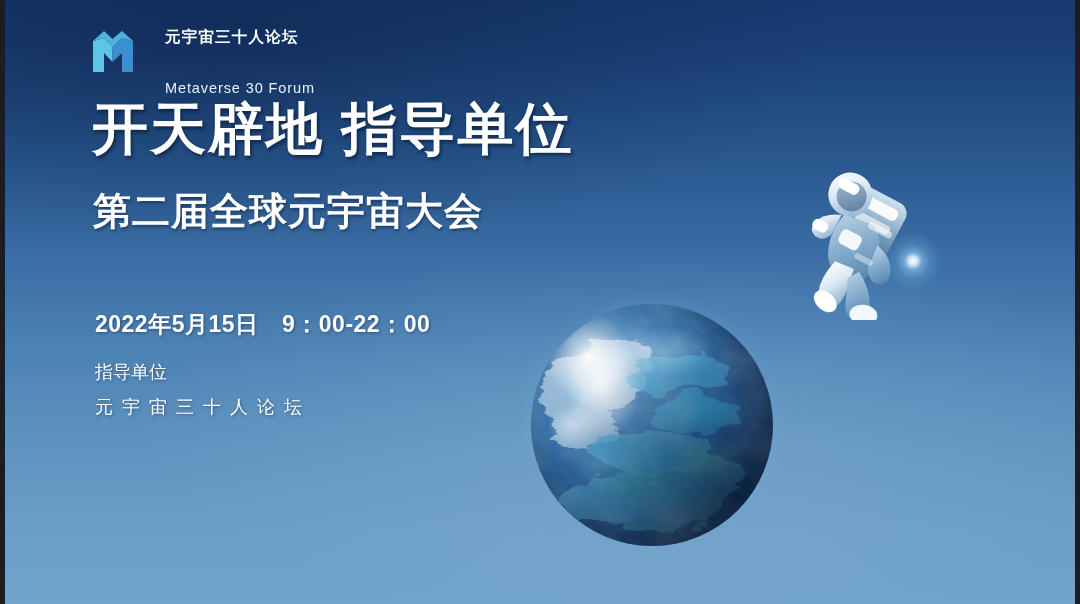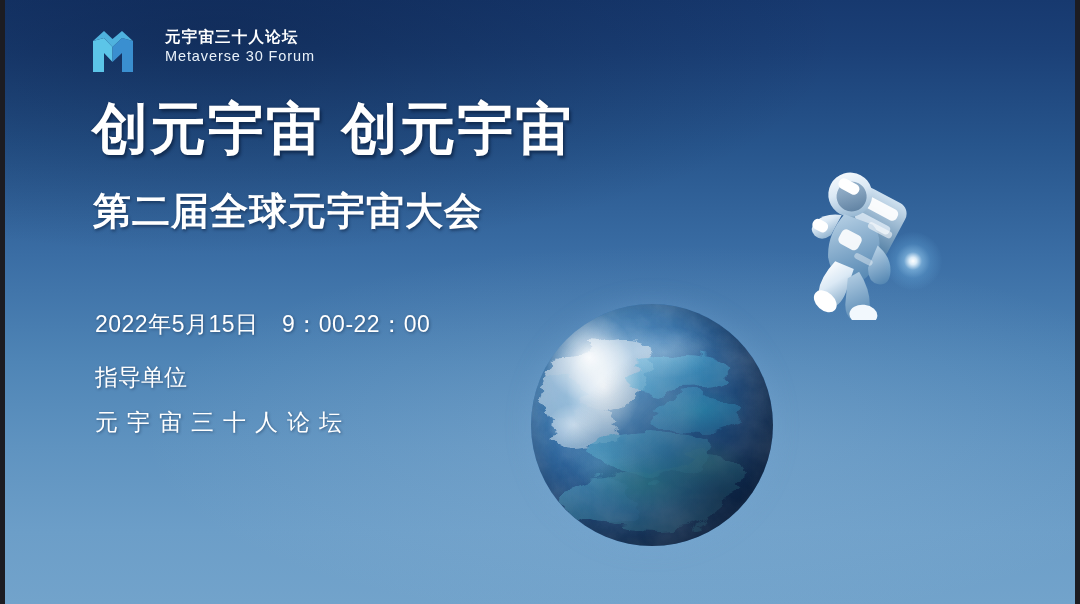--- a/index.html
+++ b/index.html
@@ -63,20 +63,21 @@
     letter-spacing: 1.2px;
     white-space: nowrap;
     margin-bottom: 4px;
   }
   #logo-en {
     font-size: 14.5px;
     font-weight: normal;
     color: #eaf2fa;
     letter-spacing: 0.9px;
     white-space: nowrap;
+    margin-top: 32px;
   }
 
   
   #headline {
     position: absolute;
     left: 92px;
     top: 92px;
     font-size: 56px;
     font-weight: bold;
     color: #ffffff;
@@ -98,35 +99,35 @@
     letter-spacing: 1px;
     white-space: nowrap;
     line-height: 1.32;
     text-shadow: 1px 2px 3px rgba(8,26,55,0.5);
   }
   #datetime {
     position: absolute;
     left: 95px;
     top: 309px;
     font-size: 23px;
-    font-weight: normal;
+    font-weight: bold;
     color: #ffffff;
     letter-spacing: 0.5px;
     white-space: nowrap;
     text-shadow: 1px 1px 3px rgba(8,26,55,0.45);
     z-index: 20;
   }
   #organizers {
     position: absolute;
     left: 95px;
     top: 355px;
     z-index: 20;
   }
   #organizers .org-line {
-    font-size: 23px;
+    font-size: 18px;
     font-weight: normal;
     color: #ffffff;
     white-space: nowrap;
     line-height: 1.95;
     text-shadow: 1px 1px 3px rgba(8,26,55,0.45);
   }
   #organizers .org-line.spaced { letter-spacing: 9px; }
 
   
   #earth {
@@ -304,21 +305,21 @@
       <path d="M3 12 L3 43 L14 43 L14 24 L22.5 33 L22.5 18 L14 9 L3 12 Z" fill="#5cc5e8"></path>
       <path d="M43 12 L43 43 L32 43 L32 24 L22.5 33 L22.5 18 L32 9 L43 12 Z" fill="#3a8fd0"></path>
       <path d="M3 12 L14 2 L22.5 10 L32 2 L43 12 L32 9 L22.5 18 L14 9 Z" fill="#4fb2de"></path>
     </svg>
     <div id="logo-text">
       <div id="logo-cn">元宇宙三十人论坛</div>
       <div id="logo-en">Metaverse 30 Forum</div>
     </div>
   </div>
 
-  <div id="headline">创元宇宙 创元宇宙</div>
+  <div id="headline">开天辟地 指导单位</div>
 
   <div id="subtitle">
     <div class="sub-line">第二届全球元宇宙大会</div>
   </div>
 
   <div id="datetime">2022年5月15日　9：00-22：00</div>
 
   <div id="organizers">
     <div class="org-line">指导单位</div>
     <div class="org-line spaced">元宇宙三十人论坛</div>

